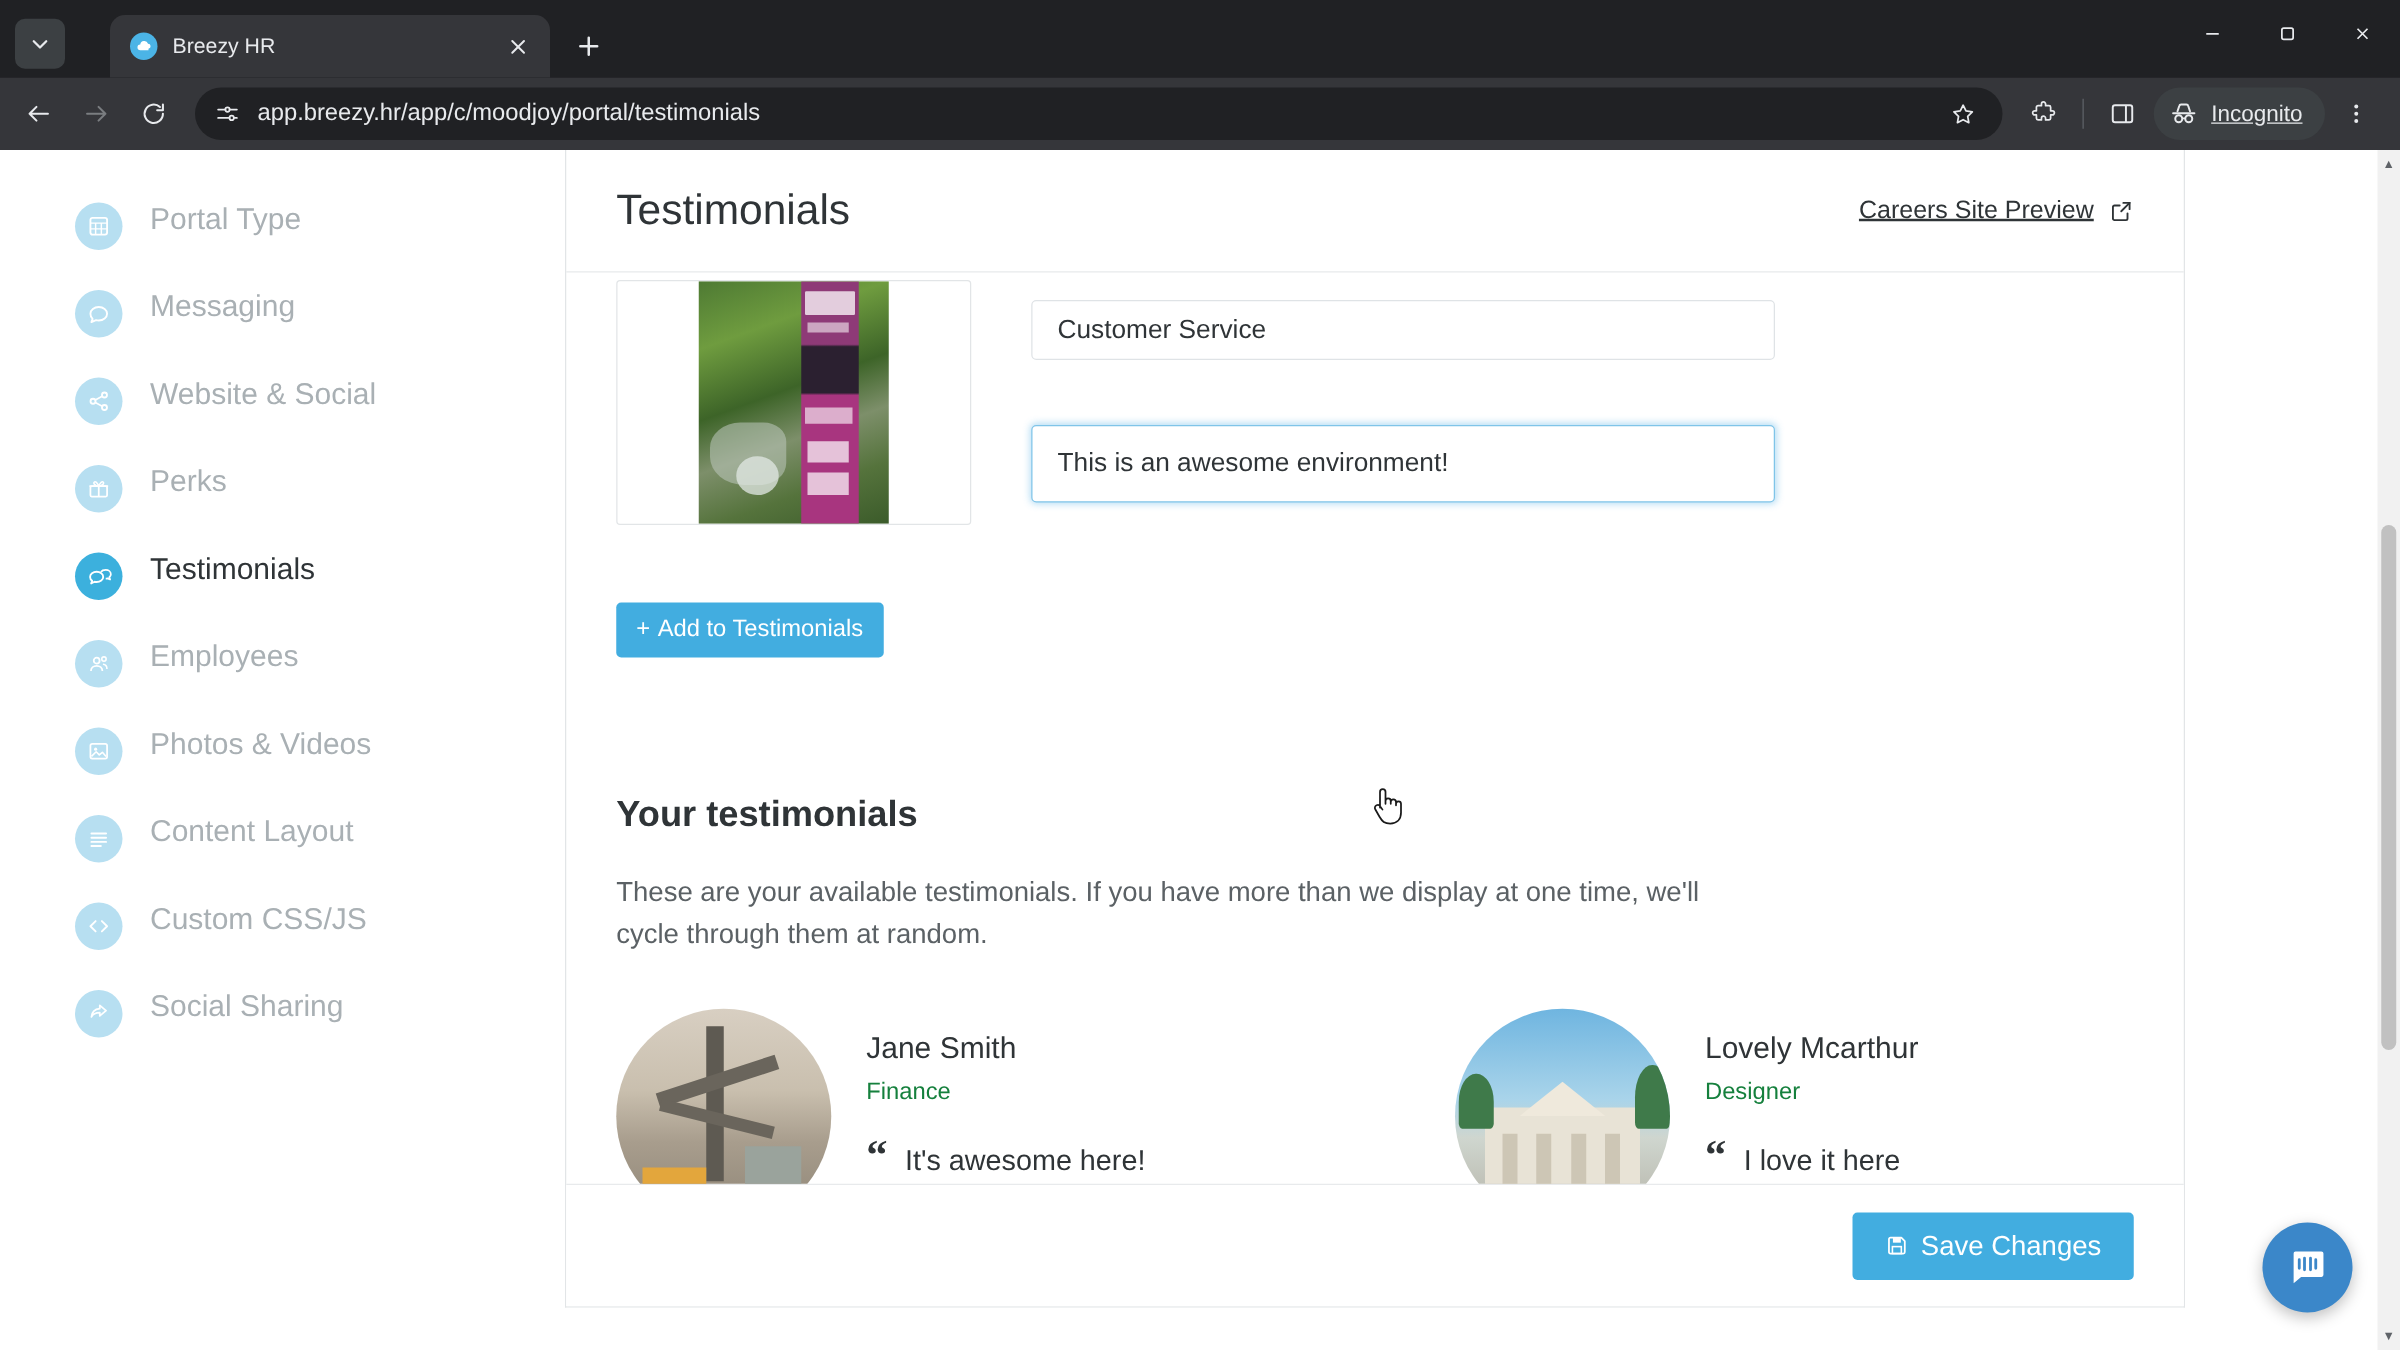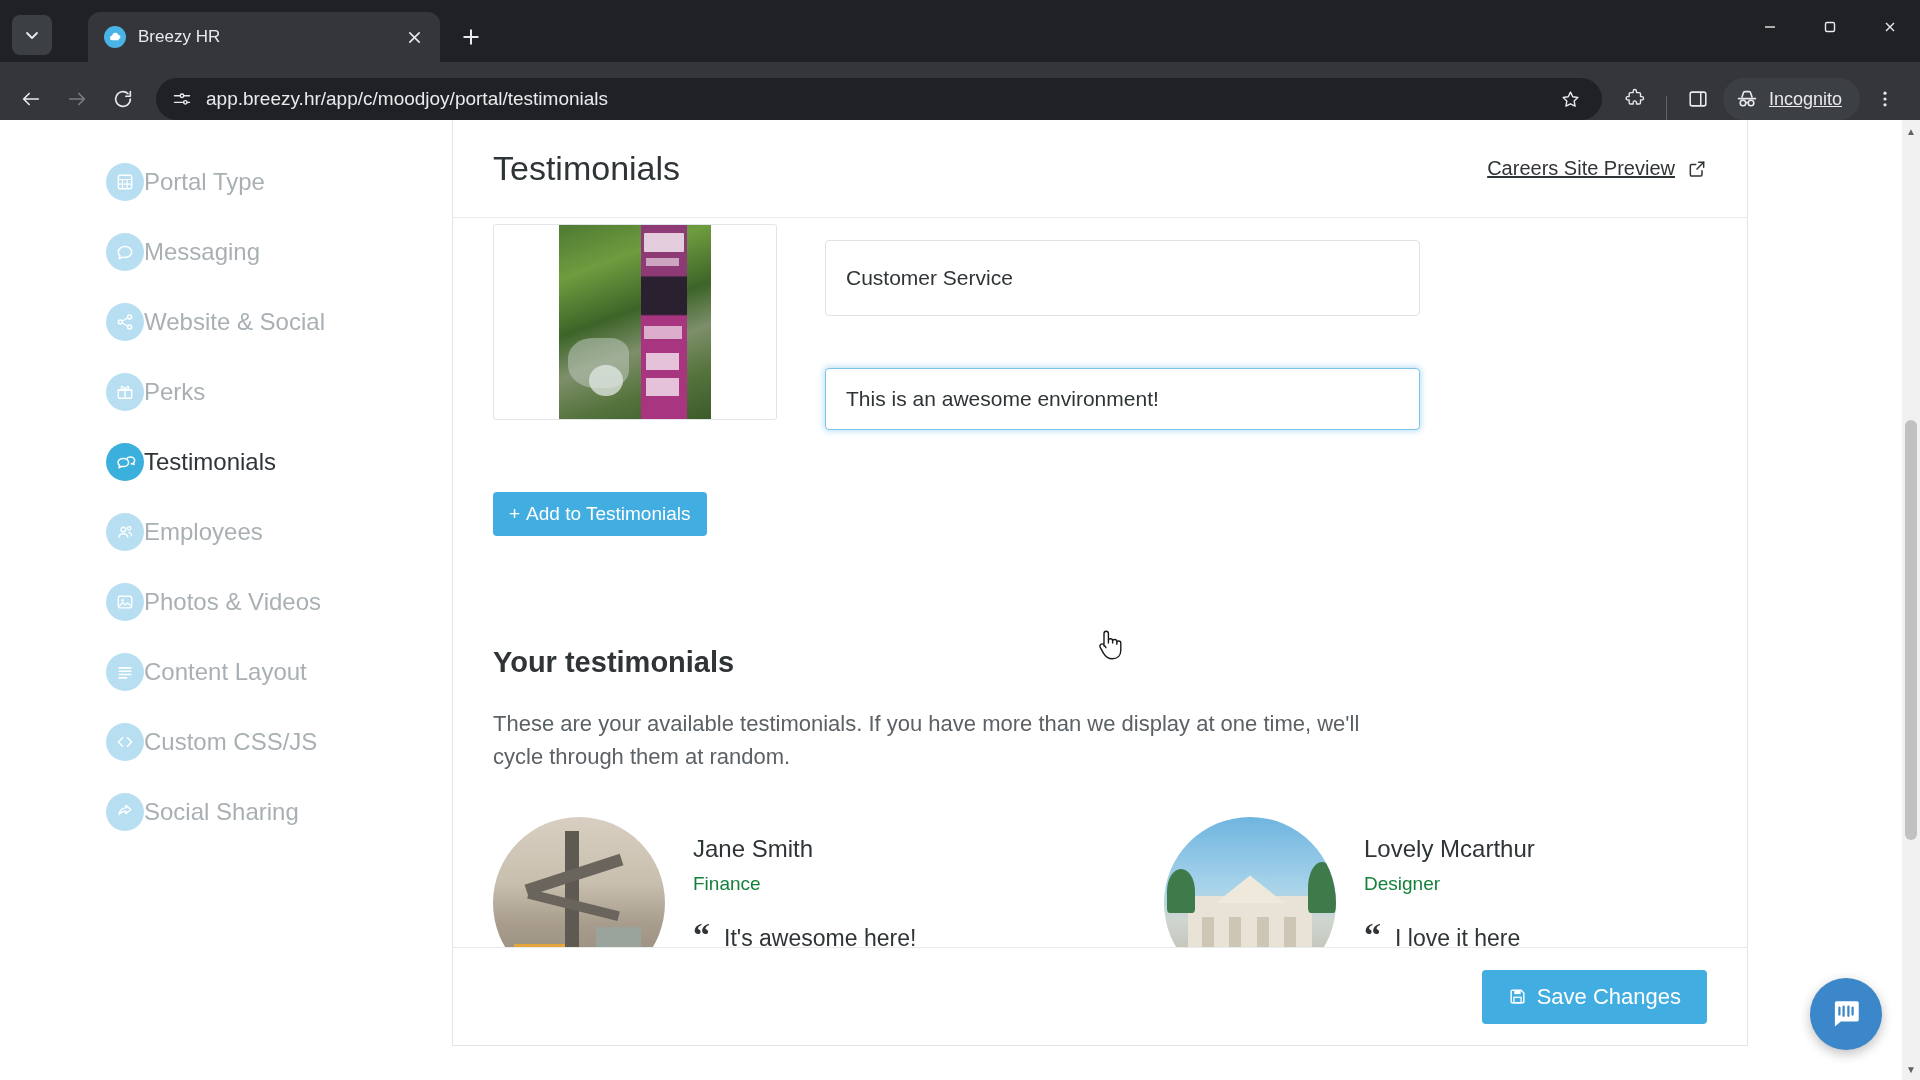--- a/index.html
+++ b/index.html
@@ -33,21 +33,21 @@
   .tab-title { color:#e8eaed; font-size:17px; flex:1; white-space:nowrap; overflow:hidden; }
   .tab-close { width:28px;height:28px;border-radius:50%;display:flex;align-items:center;justify-content:center;color:#e8eaed; flex:none;}
   .newtab {
     width:42px;height:42px;margin:0 0 4px 10px;border-radius:50%;
     display:flex;align-items:center;justify-content:center;color:#e8eaed; flex:none;
   }
   .winctl { position:absolute; right:0; top:0; height:54px; display:flex; align-items:center; }
   .winbtn { width:60px;height:54px;display:flex;align-items:center;justify-content:center;color:#e8eaed; }
 
   .toolbar {
-    height: 58px; background:#35363a; display:flex; align-items:flex-end; gap: 4px;
+    height: 58px; background:#35363a; display:flex; align-items:center; gap: 4px;
     padding: 0 14px 0 10px; flex: none;
   }
   .tb-icon { width:42px;height:42px;border-radius:50%;display:flex;align-items:center;justify-content:center;color:#e8eaed; flex:none;}
   .tb-icon.disabled { color:#7a7d80; }
   .omnibox {
     flex:1; height:42px; background:#202124; border-radius:22px; display:flex; align-items:center;
     padding: 0 10px 0 16px; margin: 0 8px; gap: 14px; min-width:0;
   }
   .omnibox .url { color:#e8eaed; font-size:19px; white-space:nowrap; overflow:hidden; flex:1; }
   .omni-right { display:flex; align-items:center; gap:6px; }
@@ -58,21 +58,21 @@
   }
 
   
   .viewport { flex:1; background:#ffffff; display:flex; position:relative; overflow:hidden; }
 
   
   .sidebar {
     width: 452px; background:#ffffff; padding: 42px 0 0 0; flex:none;
     display:flex; flex-direction:column; gap: 30px;
   }
-  .nav-item { display:flex; align-items:center; padding: 0 0 0 106px; height:40px; }
+  .nav-item { display:flex; gap:22px; padding: 0 0 0 60px; height:40px; }
   .nav-ico {
     width:38px;height:38px;border-radius:50%;background:#b7dff1;flex:none;
     display:flex;align-items:center;justify-content:center;color:#ffffff;
   }
   .nav-item.active .nav-ico { background:#3cb0dd; }
   .nav-label { font-size:24px; color:#a9b0b4; white-space:nowrap; }
   .nav-item.active .nav-label { color:#2f3437; }
 
   
   .main { flex:1; padding: 0; position:relative; }
@@ -93,21 +93,21 @@
 
   .form-row { display:flex; gap: 48px; padding-top: 6px; }
   .thumb {
     width: 284px; height: 196px; border:1px solid #e2e5e7; border-radius:3px; flex:none;
     display:flex; align-items:center; justify-content:center; overflow:hidden; background:#fff;
     margin-top: 0;
   }
   .thumb-img { width: 152px; height: 100%; position:relative; overflow:hidden; }
   .fields { flex:1; padding-top: 16px; max-width: 596px; }
   .inp {
-    width: 595px; height: 76px; border:1px solid #dfe3e6; border-radius:4px;
+    width: 595px; height: 48px; border:1px solid #dfe3e6; border-radius:4px;
     display:flex; align-items:center; padding: 0 20px; font-size:21px; color:#2f3437;
     background:#fff;
   }
   .inp.focused {
     border:1px solid #7fc4e8; box-shadow: 0 0 6px 1px rgba(90,180,230,.45);
     height: 62px;
   }
   .gap-26 { height: 52px; }
 
   .add-btn {

